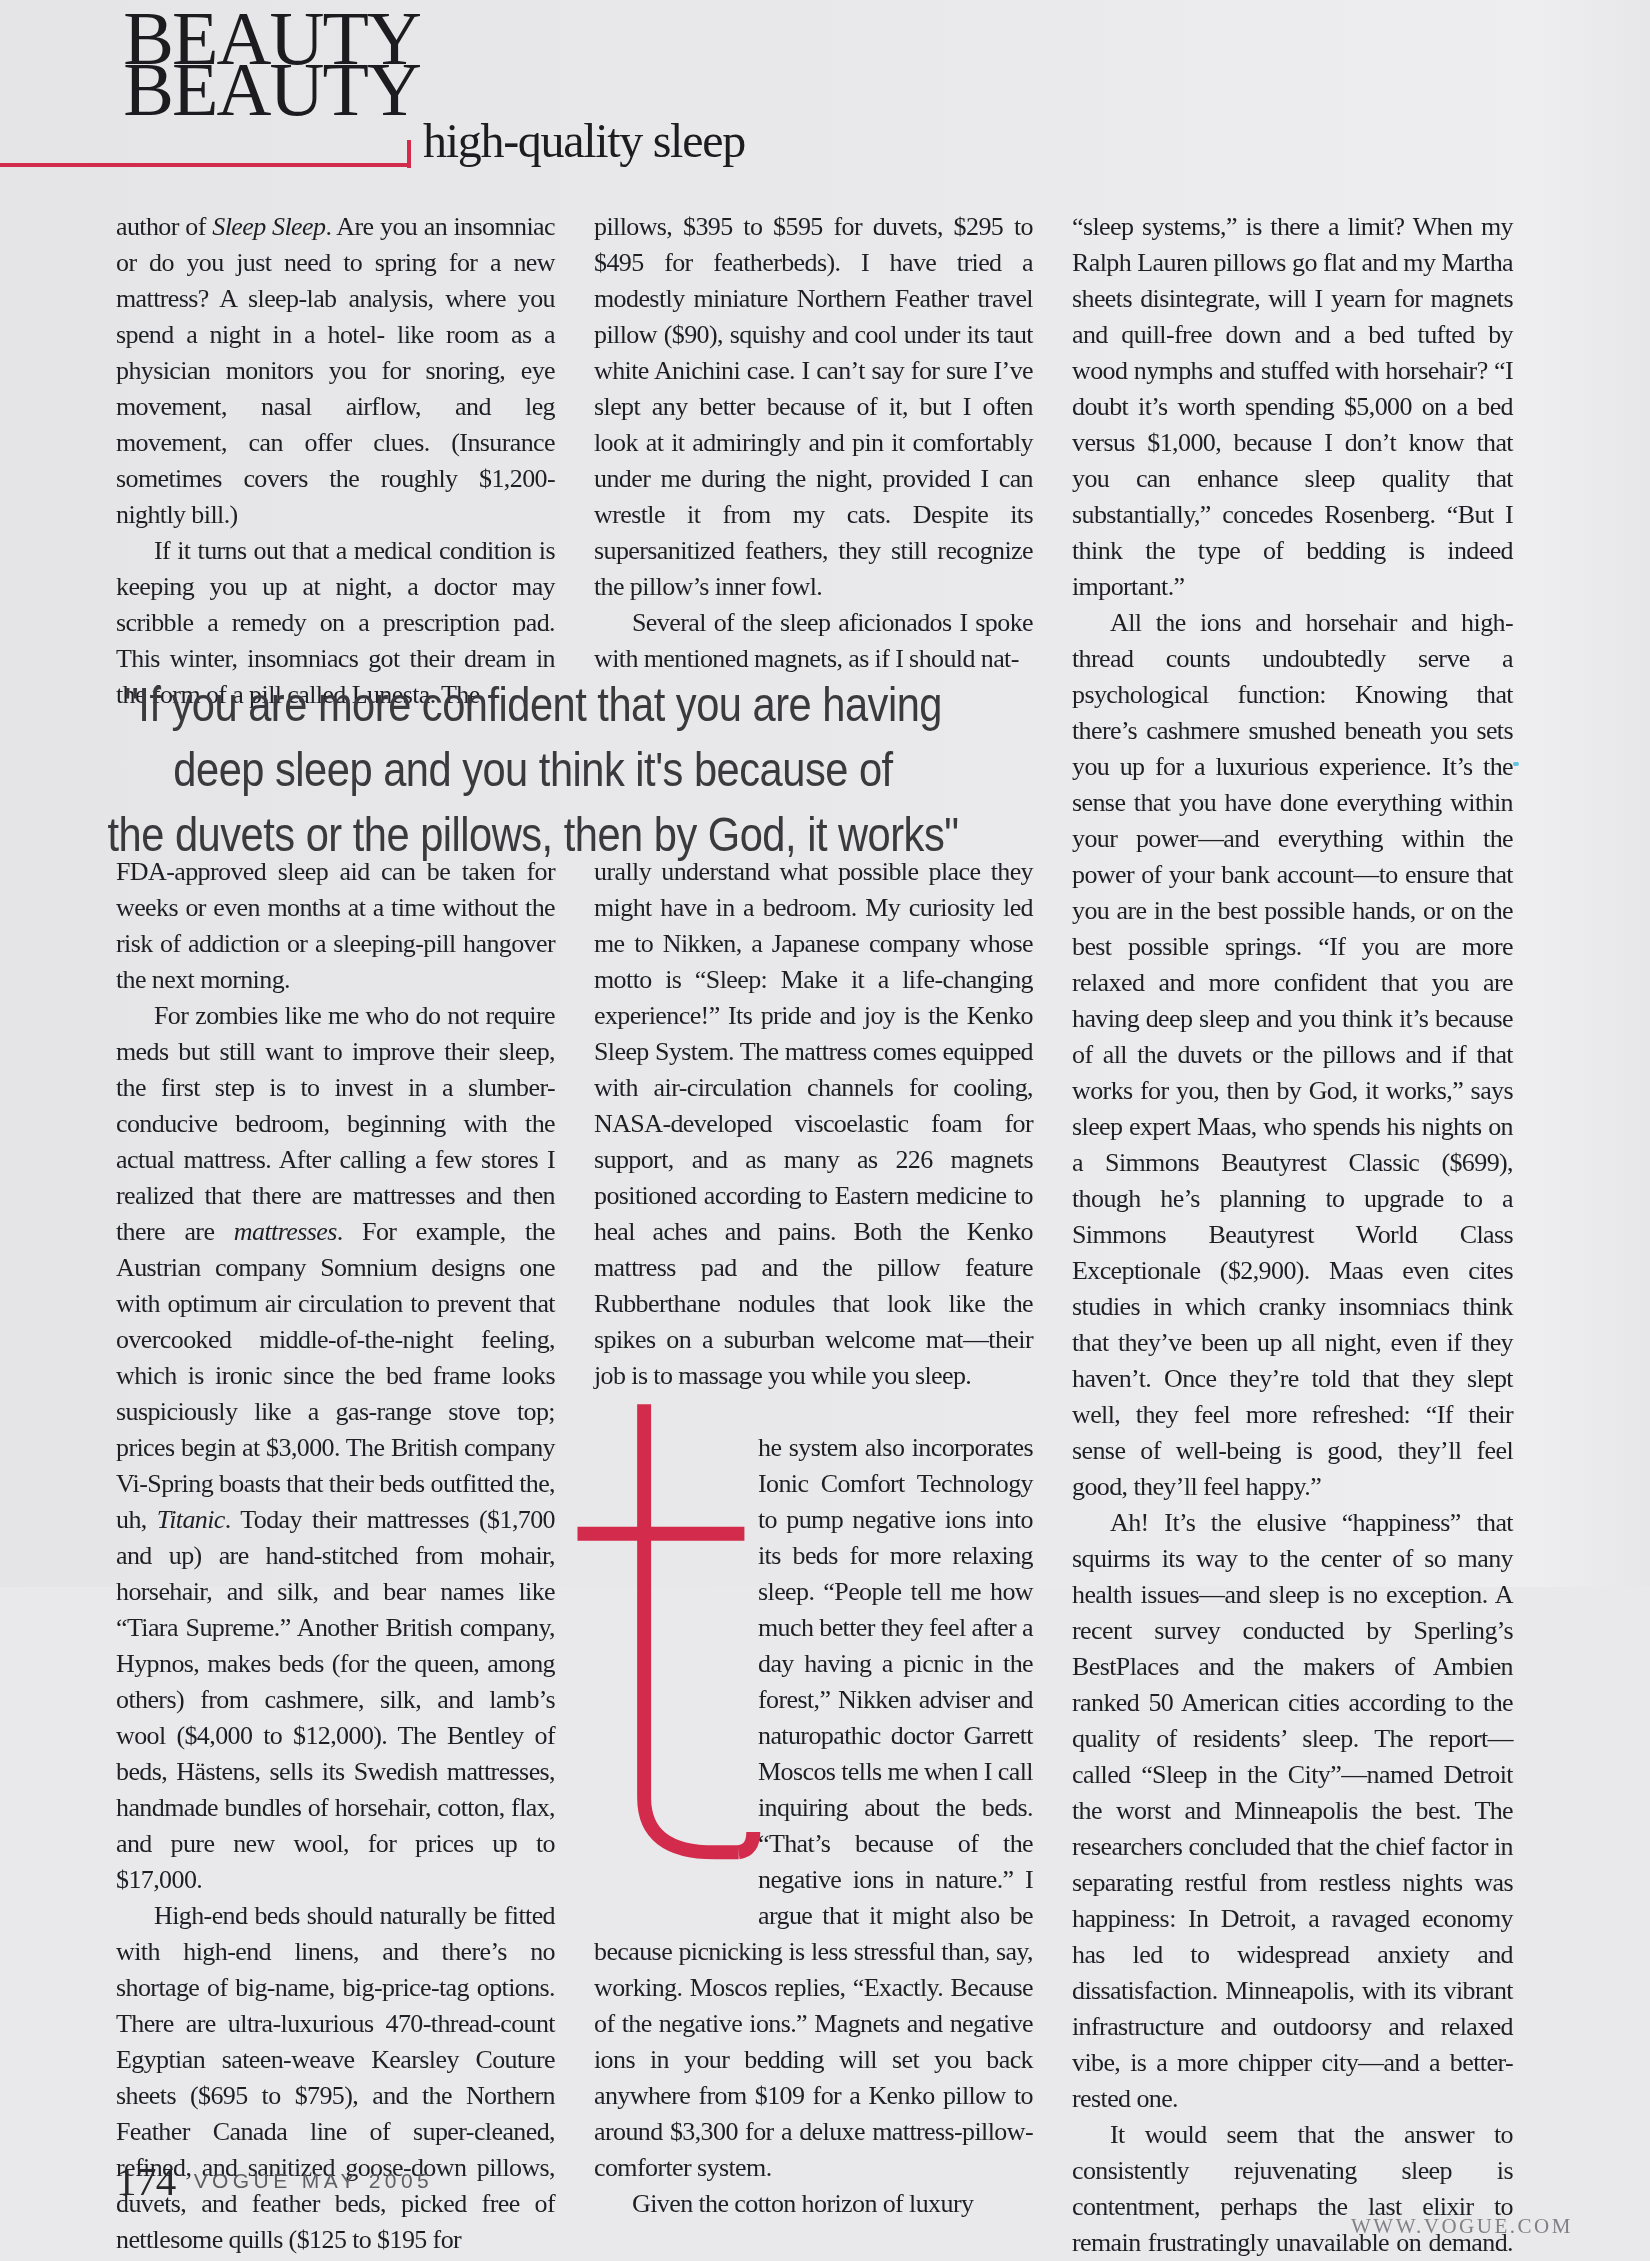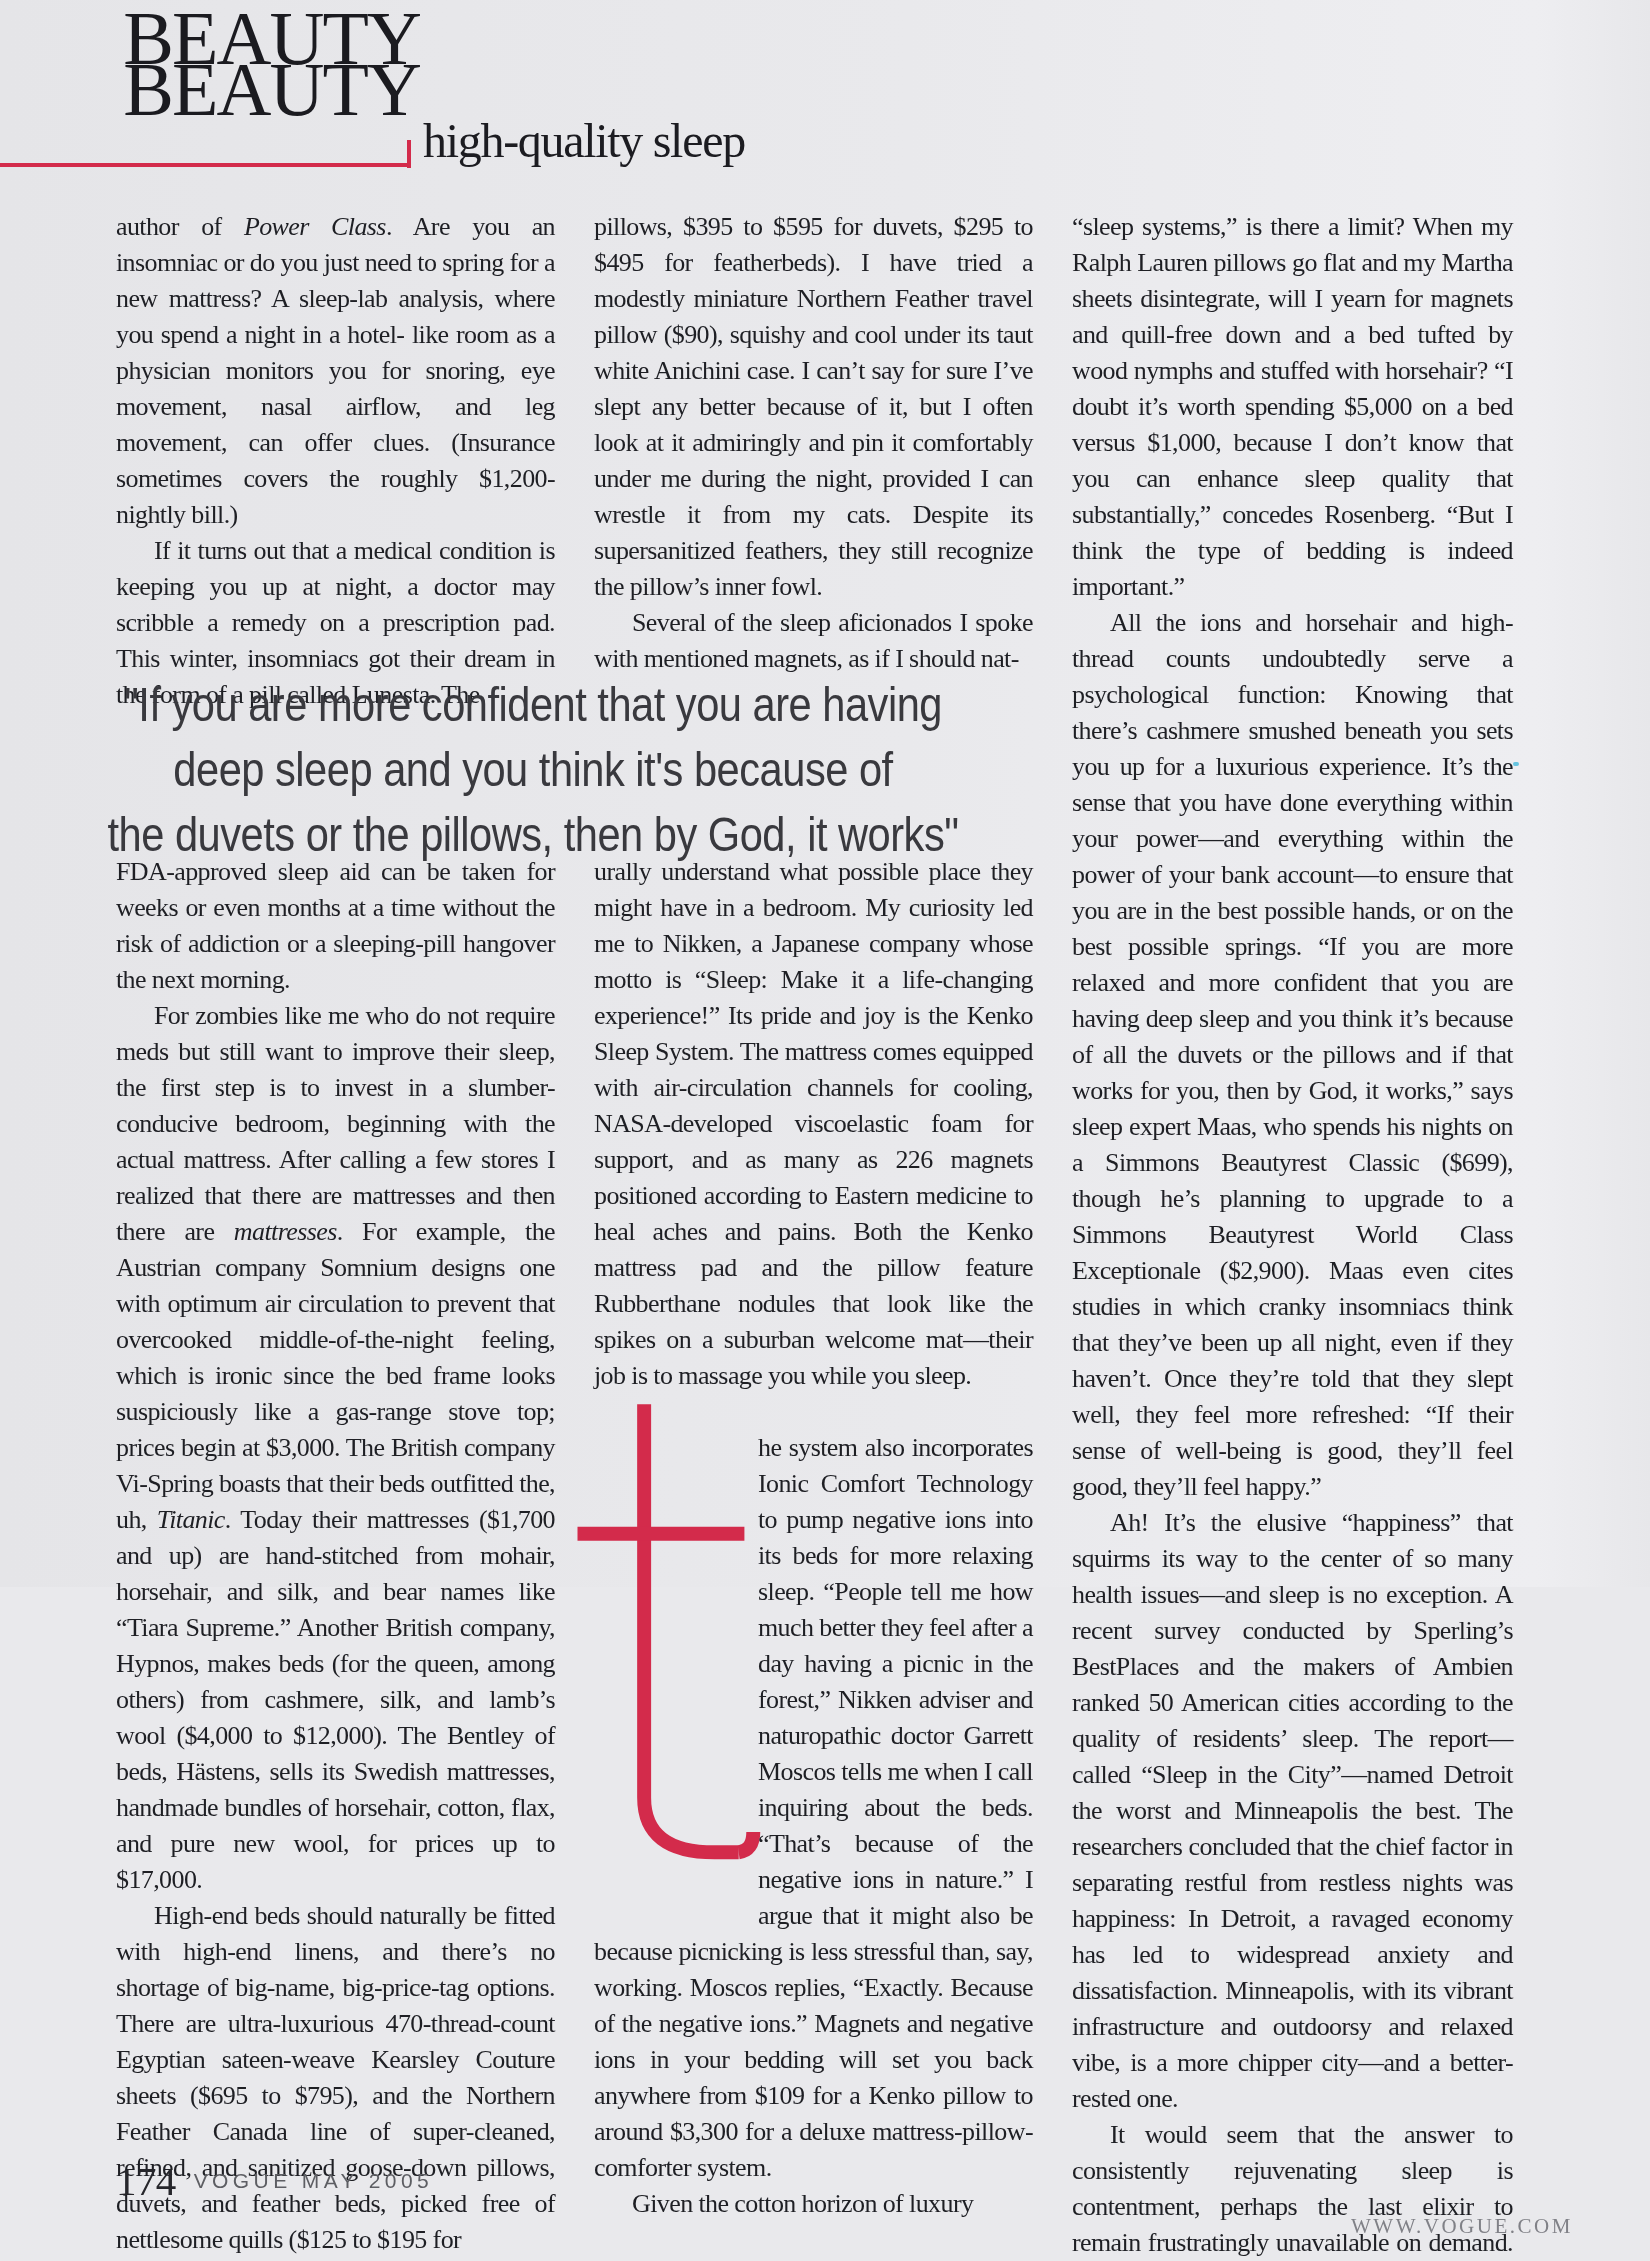--- a/index.html
+++ b/index.html
@@ -89,21 +89,21 @@
 
   <div class="masthead">
     <div>BEAUTY</div>
     <div>BEAUTY</div>
   </div>
   <div class="article-title">high-quality sleep</div>
   <div class="rule-h"></div>
   <div class="rule-v"></div>
 
   <div id="col1-top" class="textblock indent-follow">
-      <p class="para">author of <i class="sig">Power Class</i>. Are you an insomniac or do you just need to spring for a new mattress? A sleep-lab analysis, where you spend a night in a hotel- like room as a physician monitors you for snoring, eye movement, nasal airflow, and leg movement, can offer clues. (Insurance sometimes covers the roughly $1,200-nightly bill.)</p>
+      <p class="para">author of <i class="sig">Sleep Sleep</i>. Are you an insomniac or do you just need to spring for a new mattress? A sleep-lab analysis, where you spend a night in a hotel- like room as a physician monitors you for snoring, eye movement, nasal airflow, and leg movement, can offer clues. (Insurance sometimes covers the roughly $1,200-nightly bill.)</p>
       <p class="para">If it turns out that a medical condition is keeping you up at night, a doctor may scribble a remedy on a prescription pad. This winter, insomniacs got their dream in the form of a pill called Lunesta. The</p>
     </div>
   <div id="col2-top" class="textblock indent-follow">
       <p class="para">pillows, $395 to $595 for duvets, $295 to $495 for featherbeds). I have tried a modestly miniature Northern Feather travel pillow ($90), squishy and cool under its taut white Anichini case. I can’t say for sure I’ve slept any better because of it, but I often look at it admiringly and pin it comfortably under me during the night, provided I can wrestle it from my cats. Despite its supersanitized feathers, they still recognize the pillow’s inner fowl.</p>
       <p class="para">Several of the sleep aficionados I spoke with mentioned magnets, as if I should nat-</p>
     </div>
   <div id="col3" class="textblock indent-follow">
       <p class="para">“sleep systems,” is there a limit? When my Ralph Lauren pillows go flat and my Martha sheets disintegrate, will I yearn for magnets and quill-free down and a bed tufted by wood nymphs and stuffed with horsehair? “I doubt it’s worth spending $5,000 on a bed versus $1,000, because I don’t know that you can enhance sleep quality that substantially,” concedes Rosenberg. “But I think the type of bedding is indeed important.”</p>
       <p class="para">All the ions and horsehair and high-thread counts undoubtedly serve a psychological function: Knowing that there’s cashmere smushed beneath you sets you up for a luxurious experience. It’s the sense that you have done everything within your power—and everything within the power of your bank account—to ensure that you are in the best possible hands, or on the best possible springs. “If you are more relaxed and more confident that you are having deep sleep and you think it’s because of all the duvets or the pillows and if that works for you, then by God, it works,” says sleep expert Maas, who spends his nights on a Simmons Beautyrest Classic ($699), though he’s planning to upgrade to a Simmons Beautyrest World Class Exceptionale ($2,900). Maas even cites studies in which cranky insomniacs think that they’ve been up all night, even if they haven’t. Once they’re told that they slept well, they feel more refreshed: “If their sense of well-being is good, they’ll feel good, they’ll feel happy.”</p>
       <p class="para">Ah! It’s the elusive “happiness” that squirms its way to the center of so many health issues—and sleep is no exception. A recent survey conducted by Sperling’s BestPlaces and the makers of Ambien ranked 50 American cities according to the quality of residents’ sleep. The report—called “Sleep in the City”—named Detroit the worst and Minneapolis the best. The researchers concluded that the chief factor in separating restful from restless nights was happiness: In Detroit, a ravaged economy has led to widespread anxiety and dissatisfaction. Minneapolis, with its vibrant infrastructure and outdoorsy and relaxed vibe, is a more chipper city—and a better-rested one.</p>

